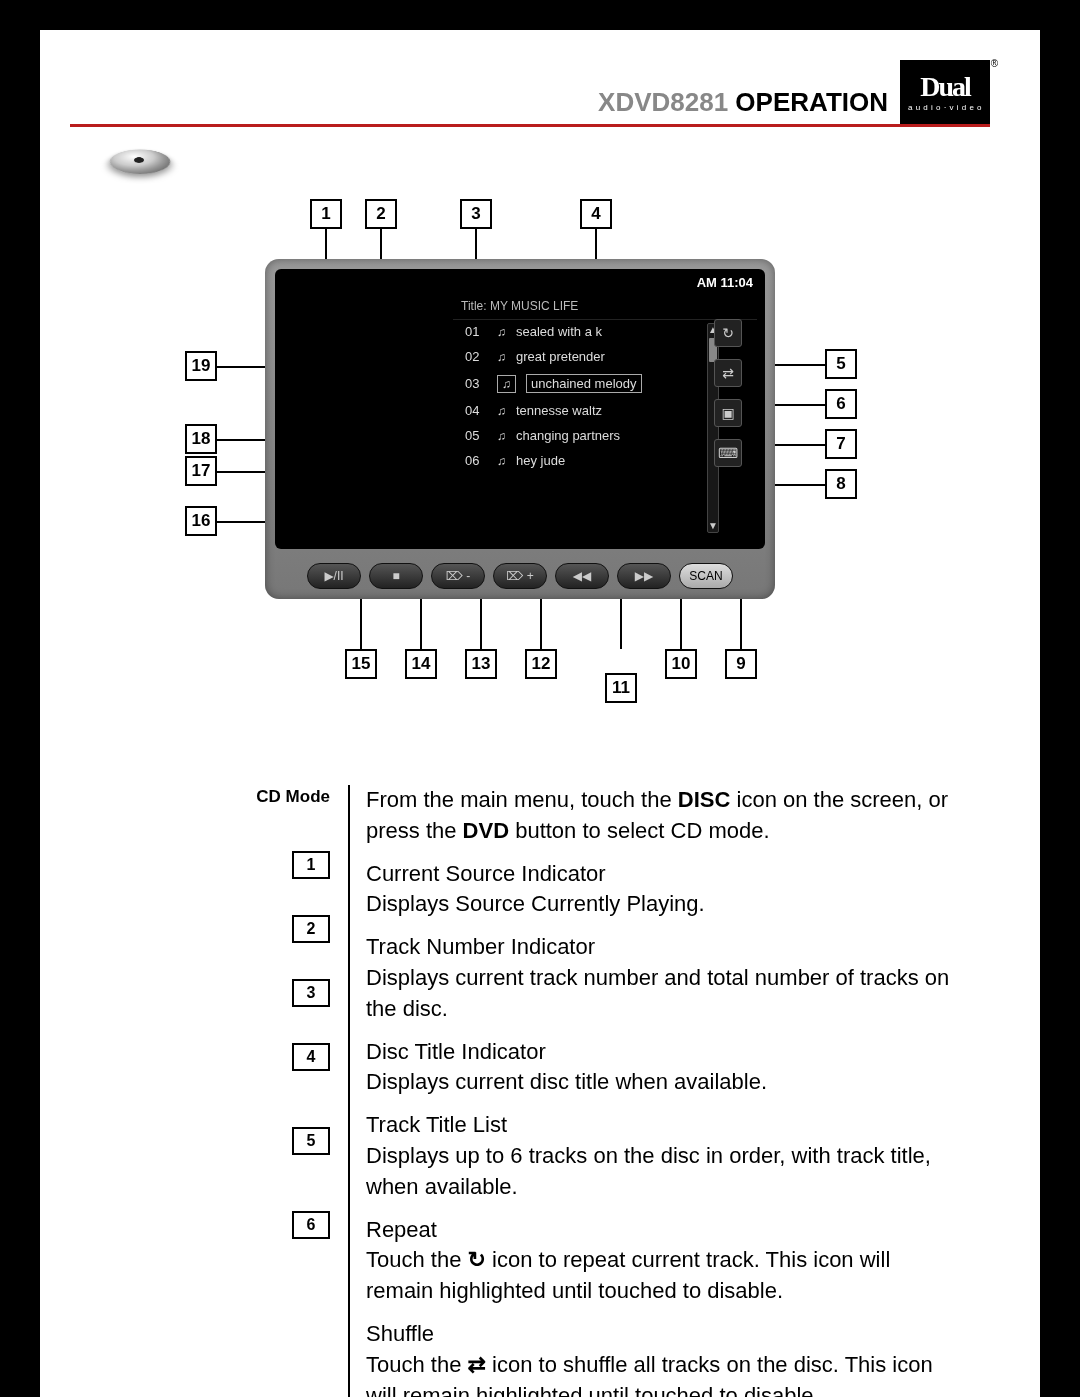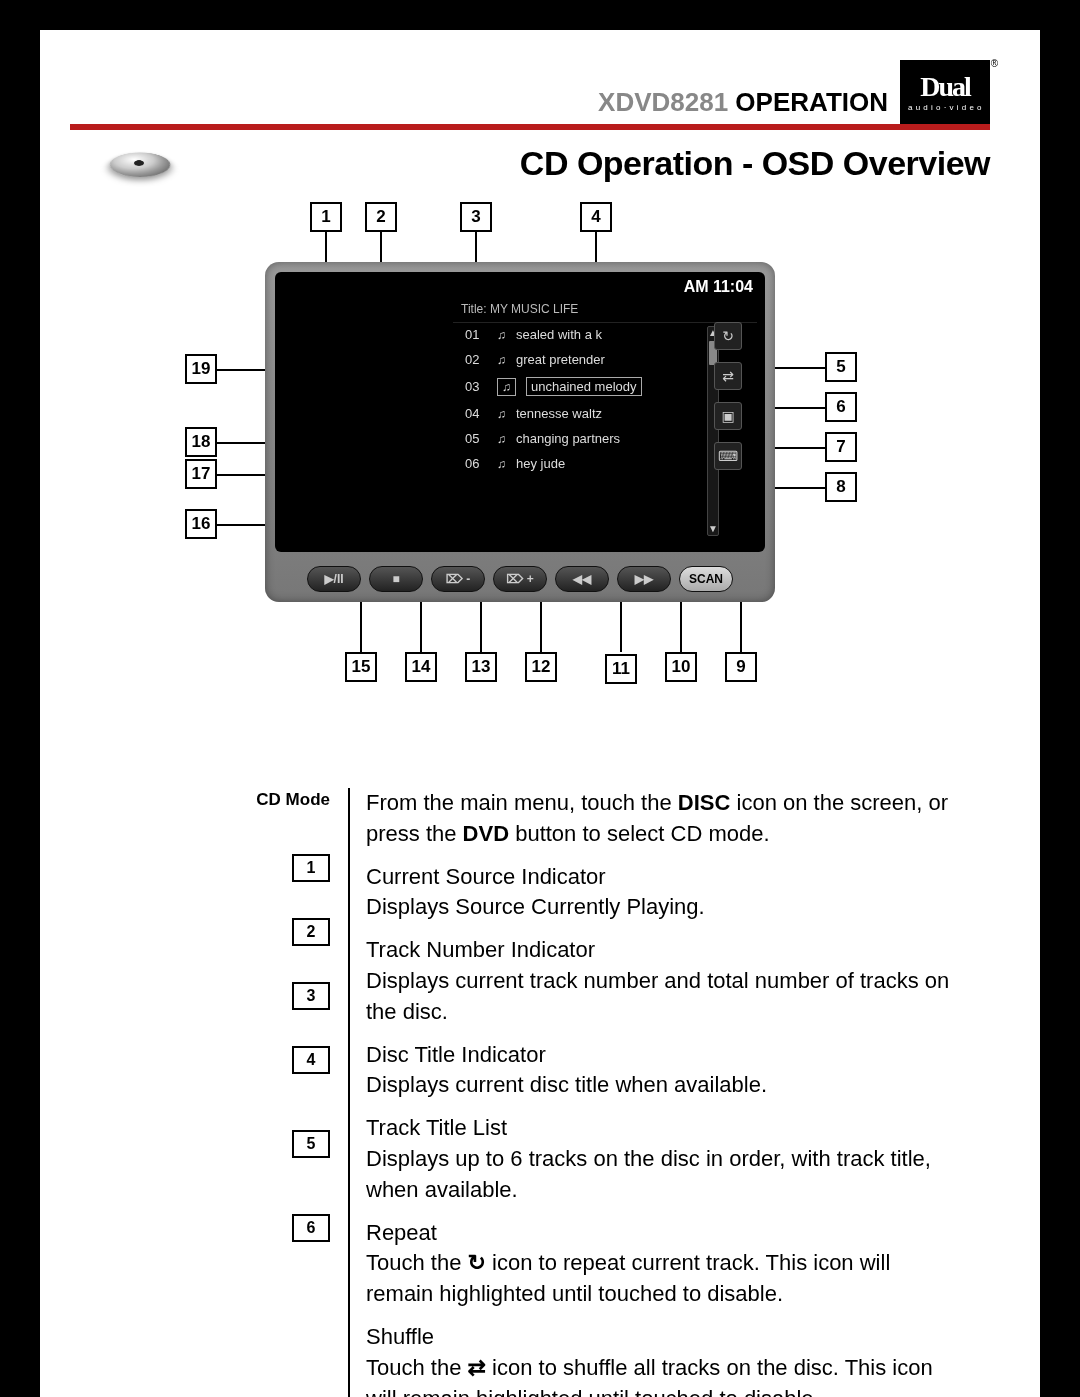--- a/index.html
+++ b/index.html
@@ -1,59 +1,59 @@
 <!DOCTYPE html>
 <html><head>
 <meta charset="utf-8">
 <style>
   * { margin: 0; padding: 0; box-sizing: border-box; }
   body { background: #000; font-family: Arial, Helvetica, sans-serif; width: 1080px; }
   .page { background: #fff; width: 1000px; margin: 30px auto; padding: 30px 50px 20px 30px; min-height: 1337px; position: relative; }
-  .page-header { display: flex; align-items: flex-end; justify-content: flex-end; border-bottom: 6px solid #b91c1c; padding-bottom: 0; margin-bottom: 12px; }
+  .page-header { display: flex; align-items: flex-end; justify-content: flex-end; border-bottom: 3px solid #b91c1c; padding-bottom: 0; margin-bottom: 12px; }
   .header-text { font-size: 26px; font-weight: bold; margin-right: 12px; padding-bottom: 6px; }
   .header-text .model { color: #888; font-weight: bold; }
   .logo { width: 90px; height: 64px; background: #000; color: #fff; text-align: center; position: relative; display: flex; flex-direction: column; justify-content: center; align-items: center; }
   .logo .logo-top { font-size: 28px; font-weight: 900; letter-spacing: -2px; font-family: Georgia, serif; line-height: 1; }
   .logo .logo-bottom { font-size: 8px; letter-spacing: 0.5px; margin-top: 2px; }
   .logo::after { content: "®"; position: absolute; top: -2px; right: -8px; font-size: 10px; color: #000; }
   .section-title-row { display: flex; align-items: center; margin: 8px 0 18px 40px; }
   .cd-icon { width: 60px; height: 42px; background: radial-gradient(ellipse at 40% 35%, #fff, #ccc 40%, #999 60%, #555 90%); border-radius: 50%; transform: perspective(120px) rotateX(55deg); box-shadow: 0 4px 7px rgba(0,0,0,0.4); position: relative; margin-right: 20px; }
   .cd-icon::after { content: ""; position: absolute; top: 38%; left: 40%; width: 10px; height: 10px; border-radius: 50%; background: #222; }
   .section-title { font-size: 34px; font-weight: 800; flex: 1; text-align: right; letter-spacing: -0.5px; }
 
   
   .diagram { position: relative; height: 560px; margin: 0 auto 26px auto; }
   .cal-box { position: absolute; border: 2px solid #000; background: #fff; width: 32px; height: 30px; font-weight: bold; font-size: 17px; display: flex; align-items: center; justify-content: center; }
   .cal-line { position: absolute; background: #000; }
 
   
   .device { position: absolute; top: 60px; left: 195px; width: 510px; height: 340px; background: linear-gradient(#9a9a9a,#777); border-radius: 14px; box-shadow: inset 0 0 10px rgba(0,0,0,0.4); }
   .device-inner { position: absolute; top: 10px; left: 10px; right: 10px; bottom: 50px; background: #000; border-radius: 6px; }
-  .device-topbar { position: absolute; top: 6px; right: 12px; color: #fff; font-size: 16px; font-weight: bold; }
+  .device-topbar { position: absolute; top: 6px; right: 12px; color: #fff; font-size: 13px; font-weight: bold; }
   .device-left { position: absolute; top: 24px; left: 8px; width: 160px; bottom: 6px; background: linear-gradient(#3a3a3a,#1a1a1a); border-radius: 8px; color: #fff; font-size: 13px; padding: 10px 8px 8px 10px; }
   .device-left .tag { font-family: "Courier New", monospace; font-size: 18px; font-weight: bold; letter-spacing: 2px; color: #ccc; }
   .device-left .track { margin-top: 10px; font-size: 13px; letter-spacing: 3px; font-family: Arial; color: #ddd; }
   .device-left .time { margin-top: 6px; font-size: 26px; font-weight: bold; color: #fff; font-family: "Courier New", monospace; }
   .device-left .eqrow { margin-top: 48px; font-size: 13px; color: #ddd; }
   .device-left .loudrow { margin-top: 6px; font-size: 13px; color: #ddd; }
   .device-left .volrow { margin-top: 28px; font-size: 13px; color: #fff; display: flex; align-items: center; gap: 10px; }
   .device-right { position: absolute; top: 24px; left: 178px; right: 8px; bottom: 6px; background: #000; border-radius: 6px; color: #ccc; font-size: 12px; }
   .device-title { padding: 6px 8px; font-size: 12px; color: #bbb; border-bottom: 1px solid #222; }
   .tracklist { position: absolute; top: 26px; left: 0; right: 60px; bottom: 0; padding: 0 6px; }
   .track-row { display: flex; align-items: center; gap: 10px; padding: 5px 6px; font-size: 13px; color: #ddd; }
   .track-row .num { width: 22px; }
   .track-row .tic { font-size: 12px; }
   .track-row.sel .tic, .track-row.sel .tname { border: 1px solid #aaa; padding: 1px 4px; }
   .side-icons { position: absolute; top: 26px; right: 4px; width: 50px; display: flex; flex-direction: column; gap: 12px; align-items: center; }
   .side-icons .sbtn { width: 28px; height: 28px; background: #222; border: 1px solid #555; border-radius: 3px; color: #ccc; font-size: 14px; display: flex; align-items: center; justify-content: center; }
   .scrollbar { position: absolute; top: 30px; right: 38px; width: 12px; bottom: 10px; background: #181818; border: 1px solid #444; border-radius: 2px; }
   .scroll-thumb { position: absolute; top: 14px; left: 1px; right: 1px; height: 24px; background: #888; border-radius: 1px; }
   .scroll-arrow { position: absolute; left: 0; right: 0; height: 12px; color: #ccc; font-size: 10px; text-align: center; line-height: 12px; }
   .device-bottom { position: absolute; left: 20px; right: 20px; bottom: 6px; height: 34px; display: flex; gap: 8px; align-items: center; justify-content: center; }
-  .bbtn { width: 54px; height: 26px; background: linear-gradient(#555,#222); border: 1px solid #111; border-radius: 14px; color: #ccc; font-size: 12px; font-weight: bold; display: flex; align-items: center; justify-content: center; }
+  .bbtn { width: 54px; height: 26px; background: linear-gradient(#555,#222); border: 1px solid #111; border-radius: 14px; color: #ccc; font-size: 12px; font-weight: normal; display: flex; align-items: center; justify-content: center; }
 
   
   .desc { display: flex; margin: 0 40px 0 140px; }
   .desc-left { width: 140px; border-right: 2px solid #000; padding-right: 18px; }
   .desc-left .row { display: flex; justify-content: flex-end; align-items: flex-start; min-height: 64px; }
   .desc-left .label-bold { font-weight: bold; font-size: 17px; margin-top: 2px; }
   .desc-right { flex: 1; padding-left: 16px; }
   .desc-right .drow { margin-bottom: 12px; font-size: 22px; line-height: 1.4; }
   .desc-right .drow.first { min-height: 60px; }
   .num-box { display: inline-flex; border: 2px solid #000; width: 38px; height: 28px; font-weight: bold; font-size: 16px; align-items: center; justify-content: center; }
@@ -74,21 +74,20 @@
       <span>OPERATION</span>
     </div>
     <div class="logo">
       <div class="logo-top">Dual</div>
       <div class="logo-bottom">a u d i o · v i d e o</div>
     </div>
   </div>
 
   <div class="section-title-row">
     <div class="cd-icon"></div>
-    <div class="section-title">CD Operation - OSD Overview</div>
   </div>
 
   <div class="diagram">
 
     <div class="cal-box" style="top:0;left:240px">1</div>
     <div class="cal-line" style="top:30px;left:255px;width:2px;height:60px"></div>
     <div class="cal-box" style="top:0;left:295px">2</div>
     <div class="cal-line" style="top:30px;left:310px;width:2px;height:80px"></div>
     <div class="cal-box" style="top:0;left:390px">3</div>
     <div class="cal-line" style="top:30px;left:405px;width:2px;height:60px"></div>
@@ -114,21 +113,21 @@
     <div class="cal-line" style="top:285px;left:700px;height:2px;width:55px"></div>
 
     <div class="cal-box" style="top:450px;left:275px">15</div>
     <div class="cal-line" style="top:400px;left:290px;width:2px;height:50px"></div>
     <div class="cal-box" style="top:450px;left:335px">14</div>
     <div class="cal-line" style="top:400px;left:350px;width:2px;height:50px"></div>
     <div class="cal-box" style="top:450px;left:395px">13</div>
     <div class="cal-line" style="top:400px;left:410px;width:2px;height:50px"></div>
     <div class="cal-box" style="top:450px;left:455px">12</div>
     <div class="cal-line" style="top:400px;left:470px;width:2px;height:50px"></div>
-    <div class="cal-box" style="top:452px;left:535px">11</div>
+    <div class="cal-box" style="top:474px;left:535px">11</div>
     <div class="cal-line" style="top:400px;left:550px;width:2px;height:50px"></div>
     <div class="cal-box" style="top:450px;left:595px">10</div>
     <div class="cal-line" style="top:400px;left:610px;width:2px;height:50px"></div>
     <div class="cal-box" style="top:450px;left:655px">9</div>
     <div class="cal-line" style="top:400px;left:670px;width:2px;height:50px"></div>
 
     <div class="device">
       <div class="device-inner">
         <div class="device-topbar">AM 11:04</div>
         <div class="device-right">

